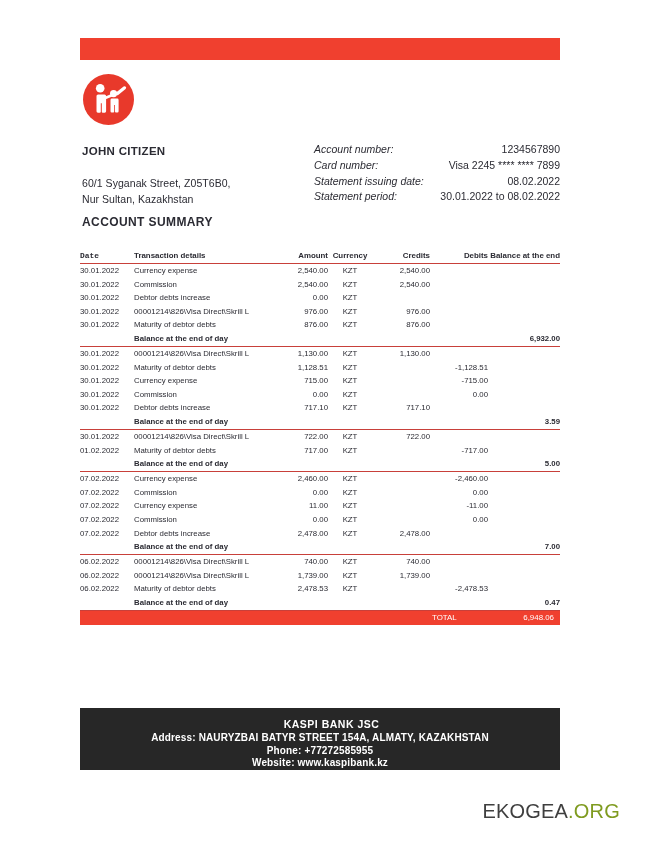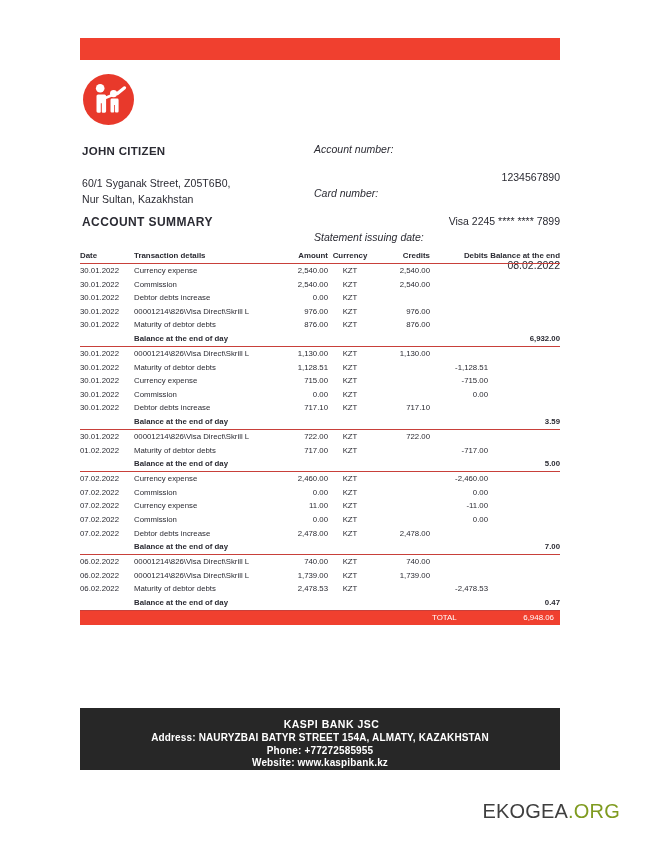--- a/index.html
+++ b/index.html
@@ -63,21 +63,21 @@
     width: 246px;
   }
   .acct-row {
     display: flex;
     justify-content: space-between;
     font-size: 10.5px;
     line-height: 15.8px;
     white-space: nowrap;
   }
   .acct-label { text-align: left; font-style: italic; }
-  .acct-value { text-align: right; margin-top: 28px; }
+  .acct-value { text-align: right; }
 
   
   .section-title {
     position: absolute;
     left: 82px;
     top: 215px;
     font-size: 12px;
     font-weight: bold;
     letter-spacing: 0.4px;
   }
@@ -113,21 +113,21 @@
 
   thead th {
     font-size: 7.9px;
     font-weight: bold;
     height: 15px;
     line-height: 15px;
     color: #2b2b33;
     border-bottom: 1.4px solid #c8403a;
   }
   th.h-date, th.h-det { text-align: left; }
-  th.h-date { padding-left: 2px; }
+  th.h-date { padding-left: 2px; font-family: Liberation Mono, monospace; }
   th.h-det  { padding-left: 5px; }
   th.h-amt, th.h-cred, th.h-deb, th.h-bal { text-align: right; padding-right: 4px; }
   th.h-cur { text-align: center; }
 
   tbody tr.txn td {
     height: 13.6px;
     line-height: 13.6px;
     font-size: 7.8px;
   }
   td.d-date { text-align: left; padding-left: 2px; }
@@ -227,20 +227,24 @@
       <span class="acct-label">Account number:</span>
       <span class="acct-value">1234567890</span>
     </div>
     <div class="acct-row">
       <span class="acct-label">Card number:</span>
       <span class="acct-value">Visa 2245 **** **** 7899</span>
     </div>
     <div class="acct-row">
       <span class="acct-label">Statement issuing date:</span>
       <span class="acct-value">08.02.2022</span>
+    </div>
+    <div class="acct-row">
+      <span class="acct-label">Statement period:</span>
+      <span class="acct-value">30.01.2022 to 08.02.2022</span>
     </div>
   </div>
 
 <div class="section-title">ACCOUNT SUMMARY</div>
 
 <div class="table-wrap">
   <table class="stmt">
     <colgroup>
       <col class="c-date">
         <col class="c-det">

